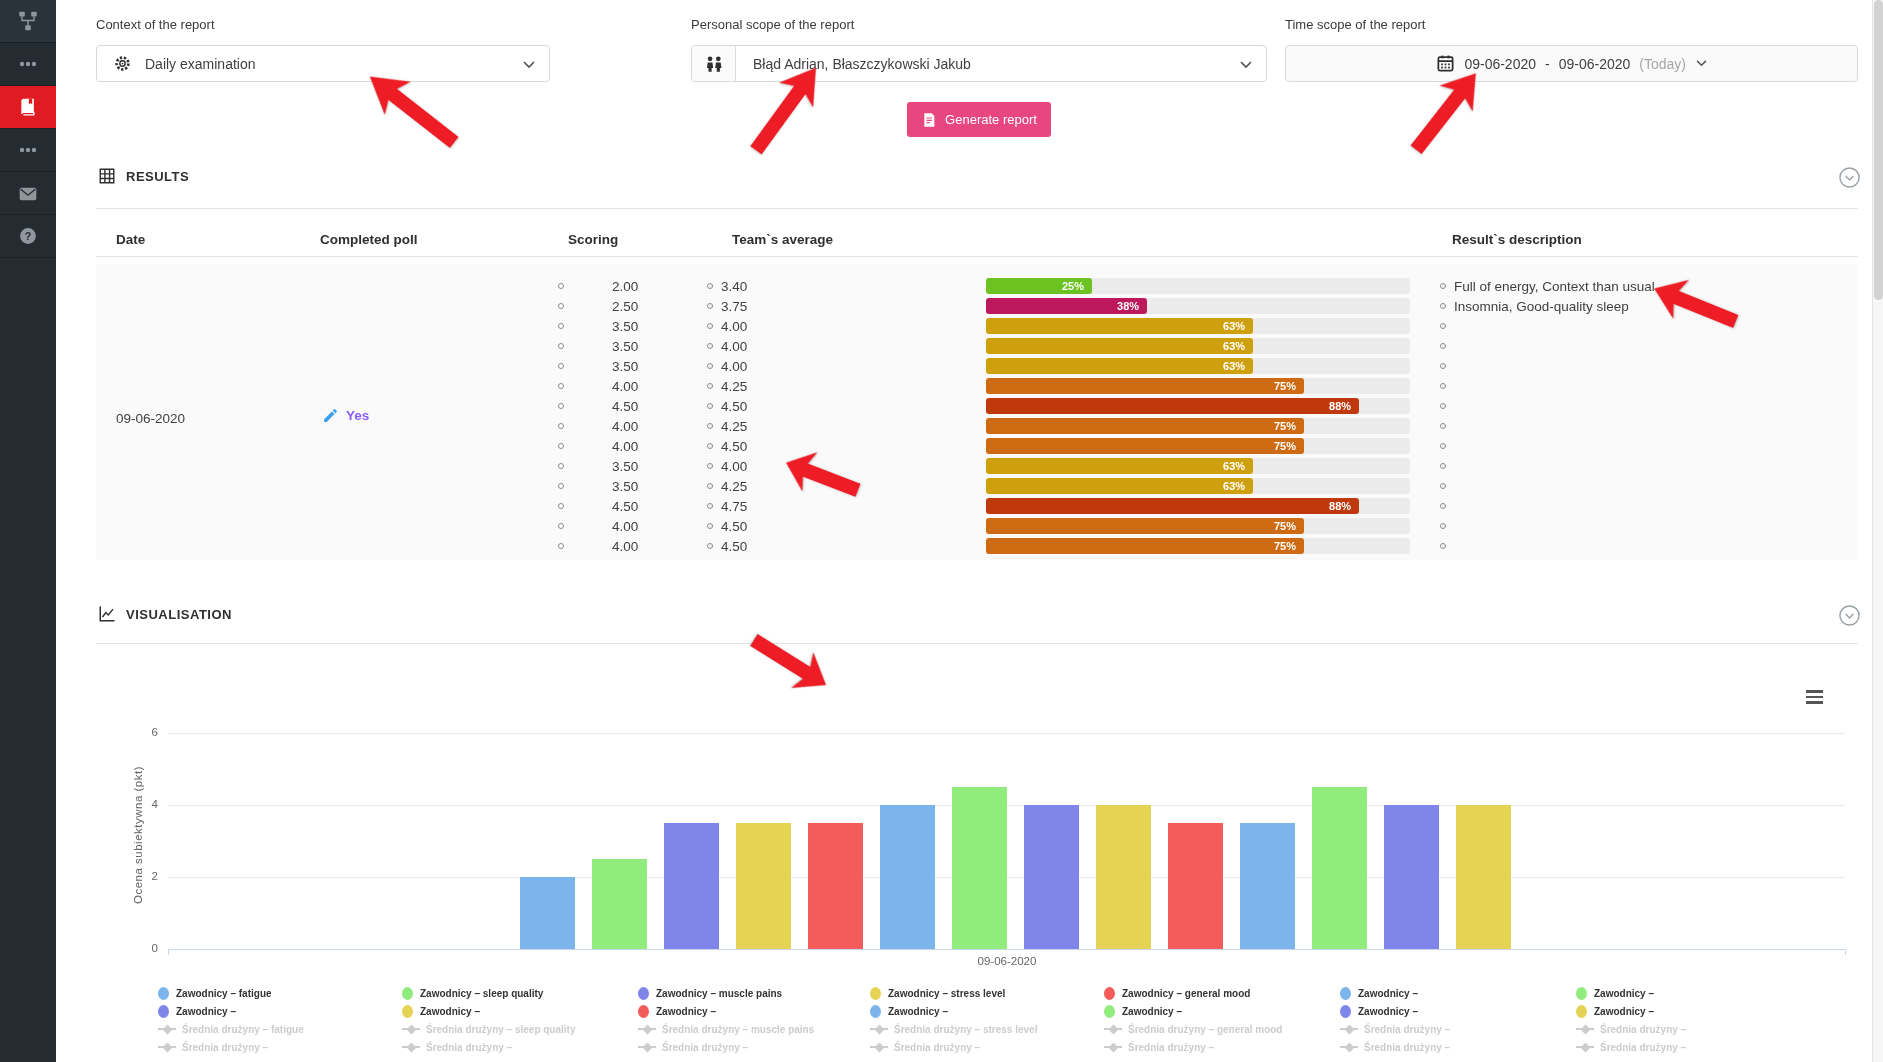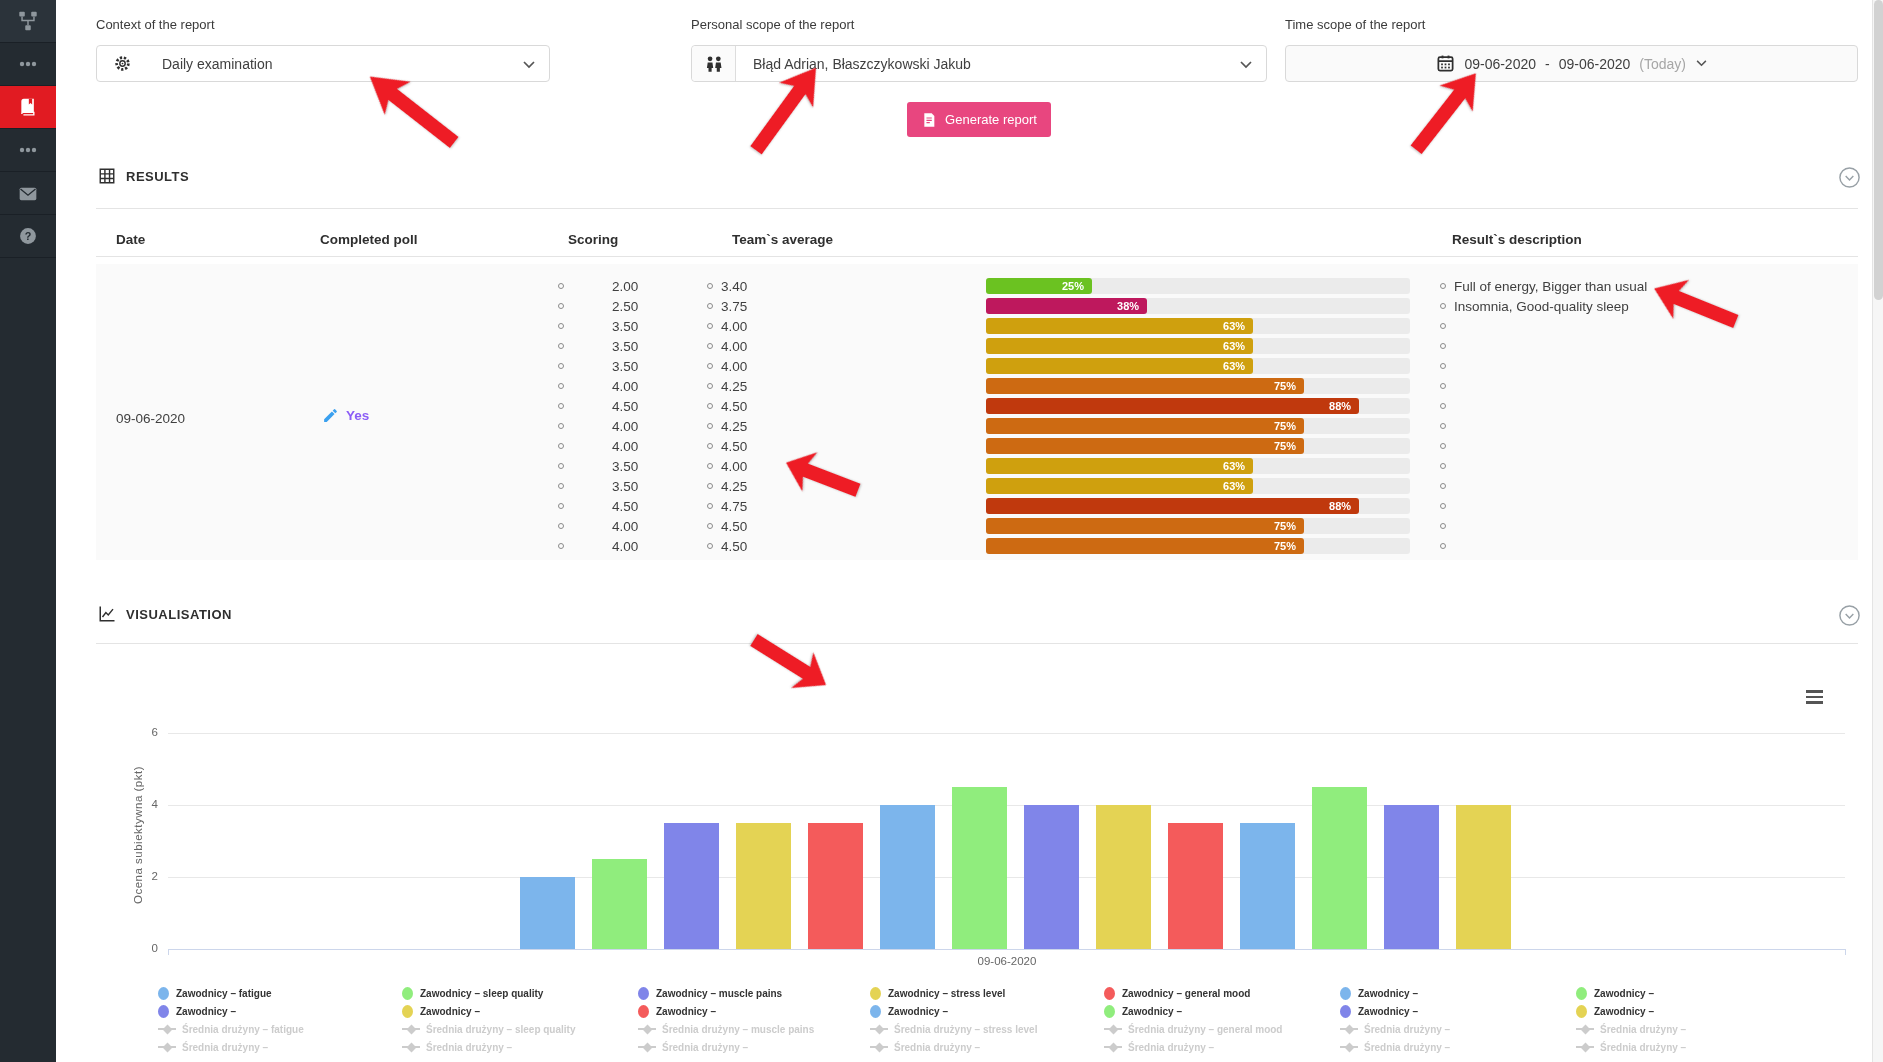--- a/index.html
+++ b/index.html
@@ -135,21 +135,21 @@
       <span>
         <svg width="20" height="20" viewBox="0 0 24 24">
             <circle cx="12" cy="12" r="9.5" fill="#8f979d"></circle>
             <text x="12" y="16.6" text-anchor="middle" font-size="13" font-weight="bold" fill="#242b31" font-family="Liberation Sans, sans-serif">?</text>
           </svg>
       </span>
     </div>
   </div>
 
   <div class="flabel" style="left:96px; top:17px;">Context of the report</div>
-  <div class="fbox" style="left:96px; top:45px; width:454px;gap:17px;">
+  <div class="fbox" style="left:96px; top:45px; width:454px;">
     <span style="margin-left:16px; display:flex;">
       <svg width="19" height="19" viewBox="0 0 24 24">
           <circle cx="12" cy="12" r="7.4" fill="none" stroke="#2f2f2f" stroke-width="3.4" stroke-dasharray="2.9 2.2"></circle>
           <circle cx="12" cy="12" r="3.4" fill="none" stroke="#2f2f2f" stroke-width="1.8"></circle>
           <circle cx="12" cy="12" r="1.1" fill="#2f2f2f"></circle>
         </svg>
     </span>
     <span class="fbox-value" style="margin-left:13px;">Daily examination</span>
     <span class="chev">
       <svg width="12" height="8" viewBox="0 0 12 8">
@@ -261,21 +261,21 @@
             <i class="bullet"></i>
             <span>3.40</span>
           </span>
         <span class="bartrack">
             <span class="barfill" style="width: 25%; background-color: rgb(107, 194, 33);">
               <span class="pct">25%</span>
             </span>
           </span>
         <span class="cellgroup cg-desc">
             <i class="bullet"></i>
-            <span>Full of energy, Bigger than usual</span>
+            <span>Full of energy, Context than usual</span>
           </span>
       </div>
 
       <div class="trow">
         <span class="cellgroup cg-scoring">
             <i class="bullet"></i>
             <span>2.50</span>
           </span>
         <span class="cellgroup cg-team">
             <i class="bullet"></i>

